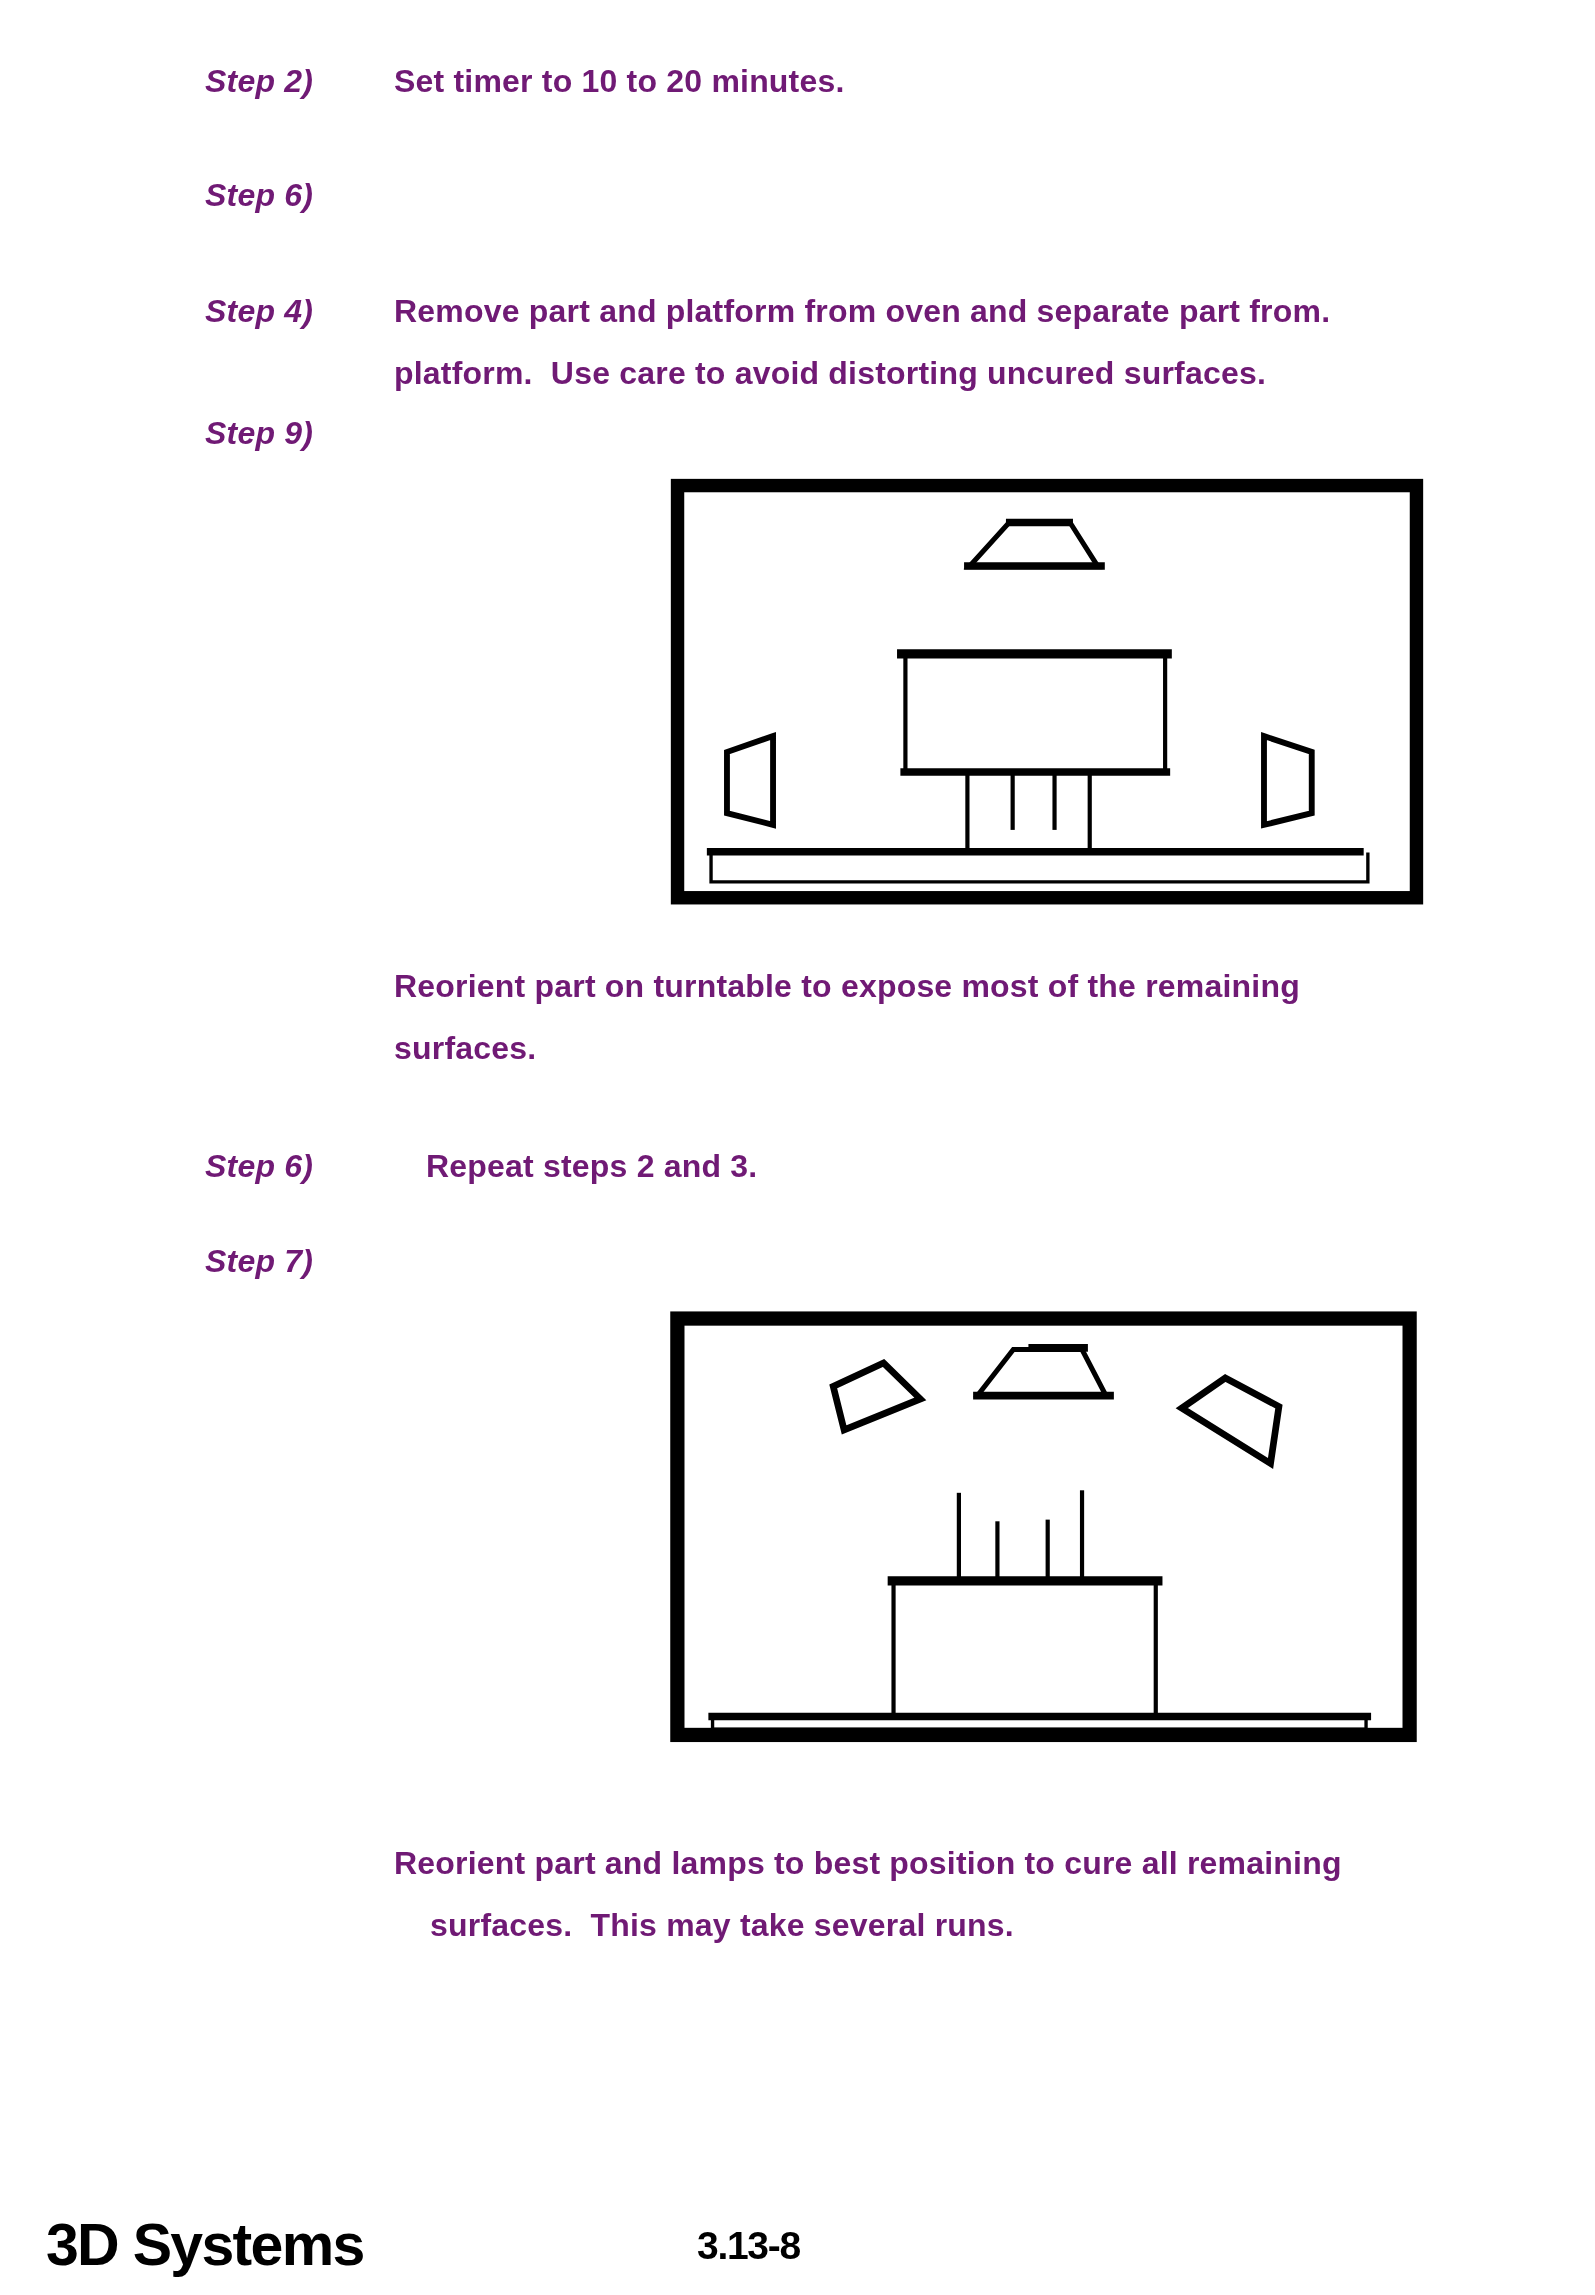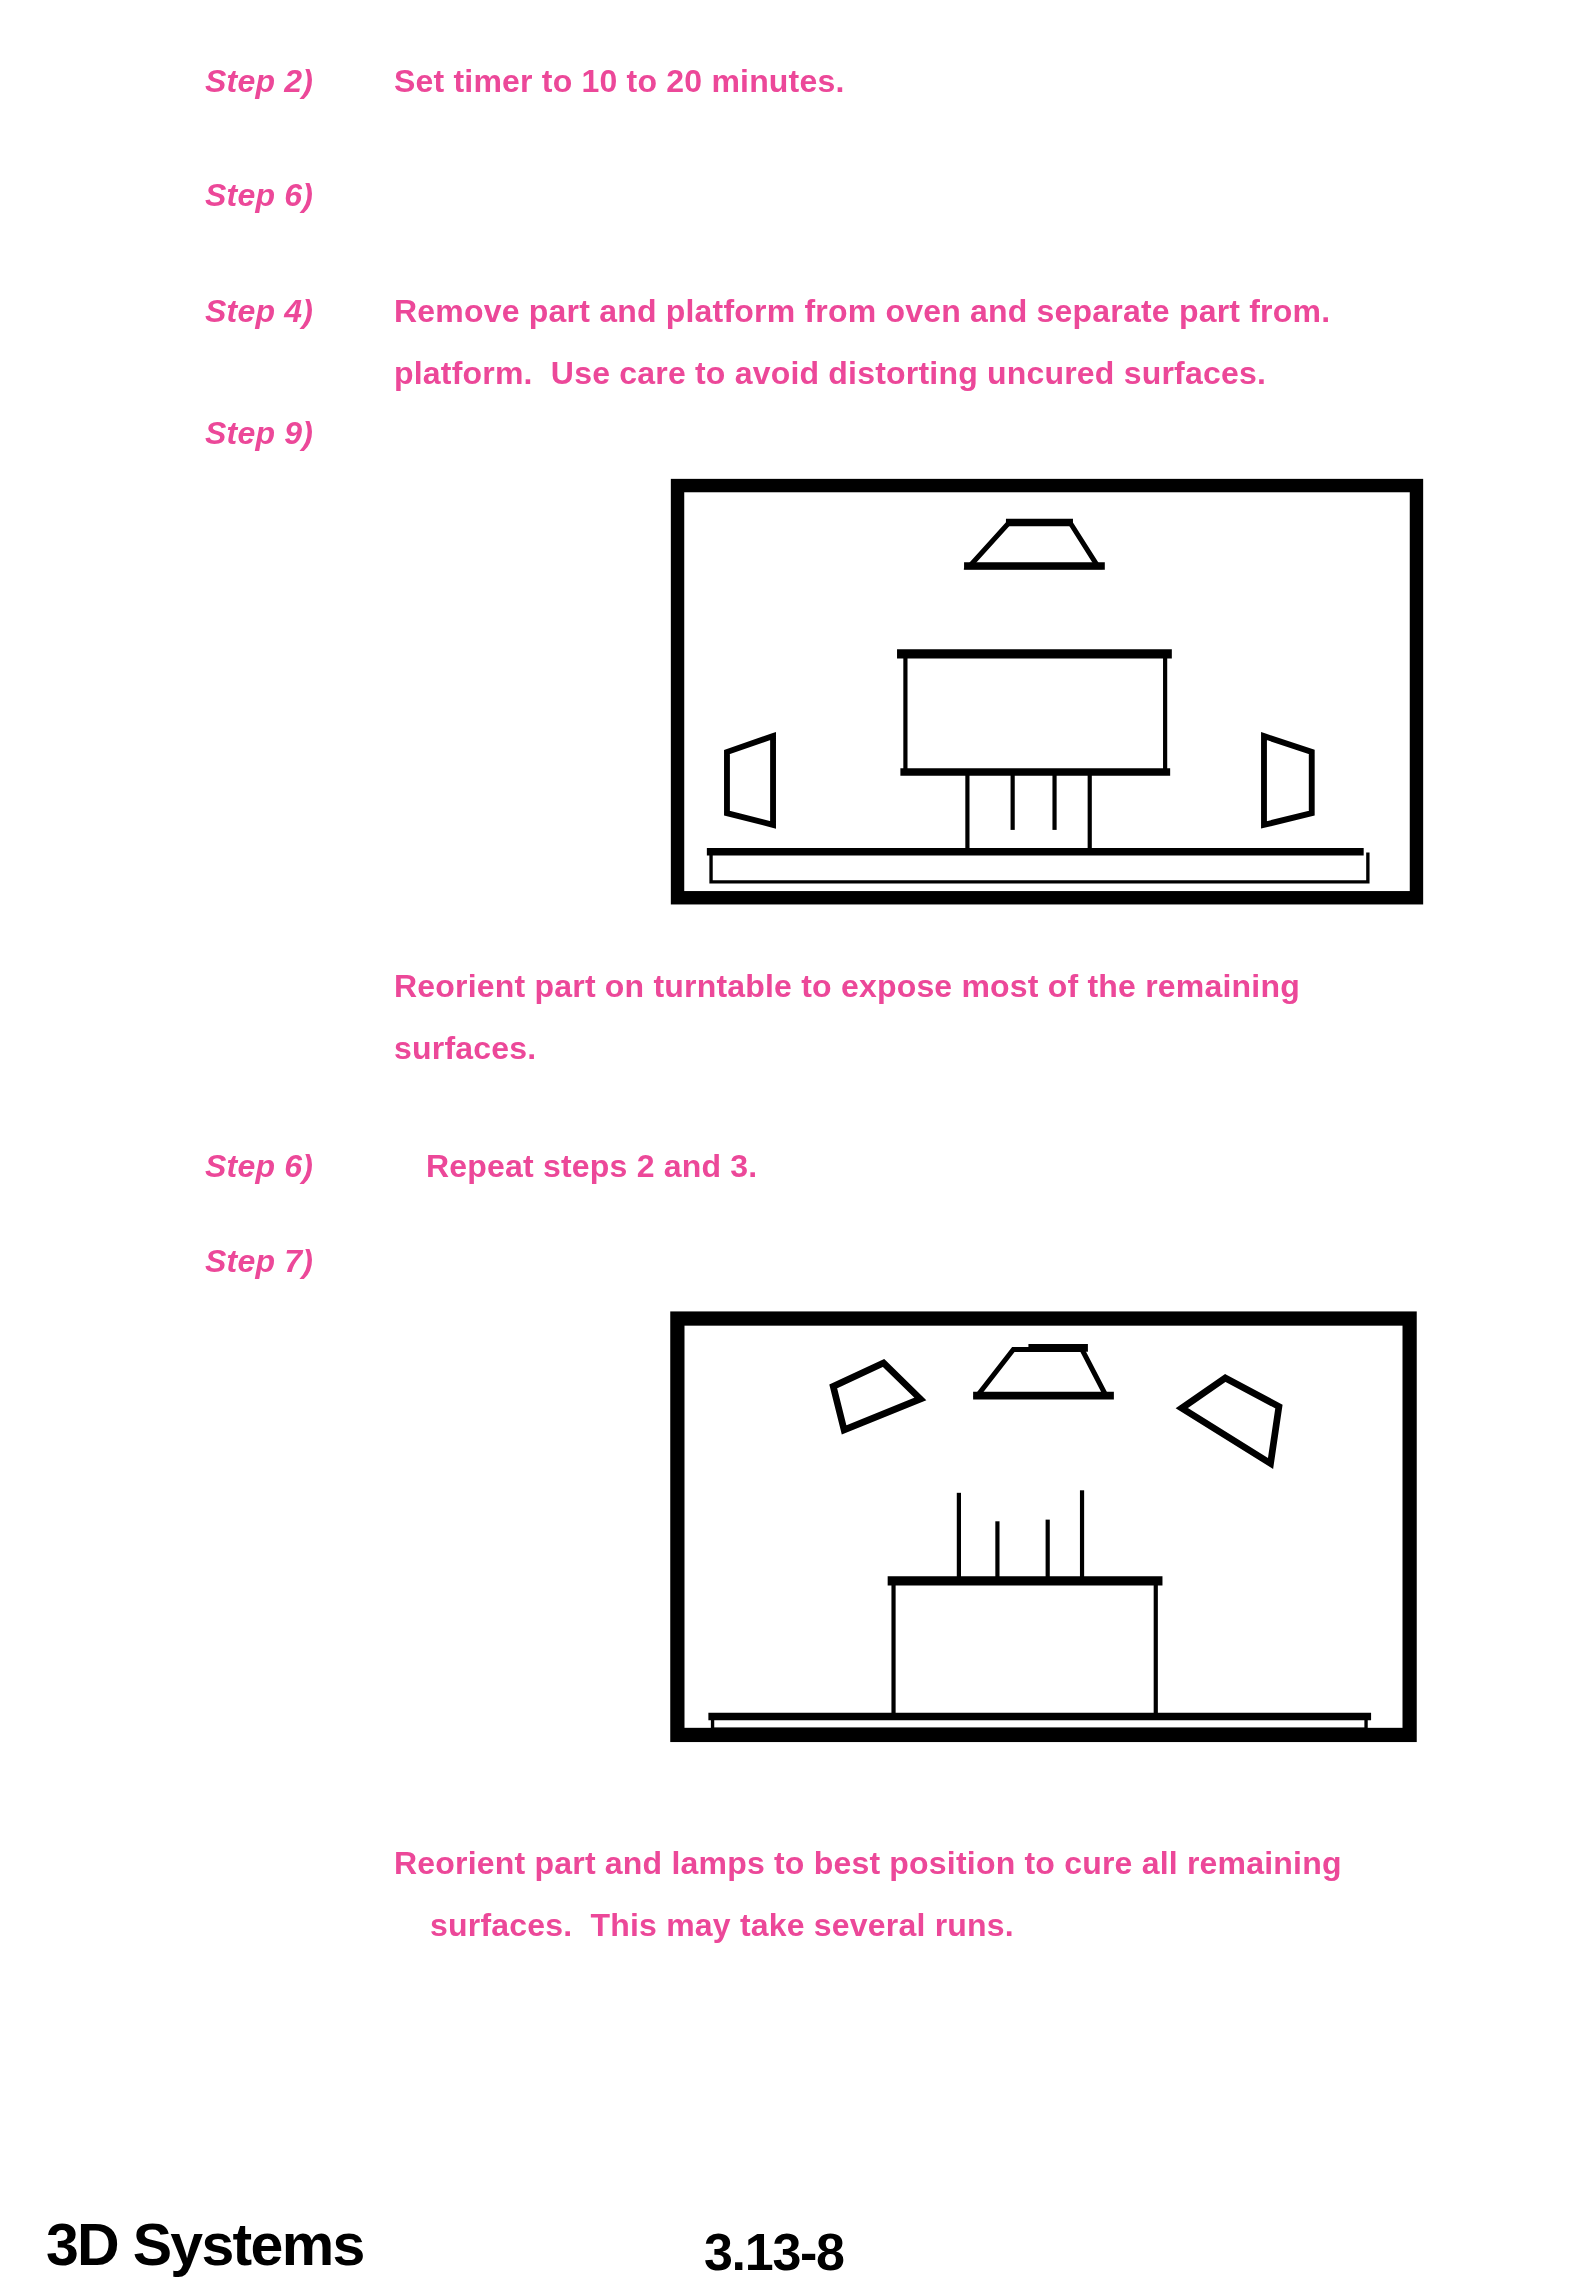--- a/index.html
+++ b/index.html
@@ -16,21 +16,21 @@
     font-family: "Liberation Sans", sans-serif;
     color: #000000;
   }
   .txt {
     position: absolute;
     white-space: pre;
     font-weight: bold;
     font-size: 32px;
     line-height: 1;
     letter-spacing: 0.2px;
-    color: #ec4899;
+    color: #701a75;
   }
   .steplabel {
     font-style: italic;
   }
   .fig {
     position: absolute;
   }
   .fig * {
     vector-effect: none;
   }
@@ -38,25 +38,24 @@
     position: absolute;
     font-weight: bold;
     font-size: 59px;
     line-height: 1;
     letter-spacing: -1.7px;
     white-space: pre;
   }
   .footer-small {
     position: absolute;
     font-weight: bold;
-    font-size: 52px;
+    font-size: 39px;
     line-height: 1;
     letter-spacing: -1.3px;
     white-space: pre;
-    margin-left: 7px;
   }
 </style>
 </head>
 <body>
 
 <div class="page">
 
   <div class="txt steplabel" style="left:205px; top:65px;">Step 2)</div>
   <div class="txt" style="left:394px; top:65px;">Set timer to 10 to 20 minutes.</div>
 

